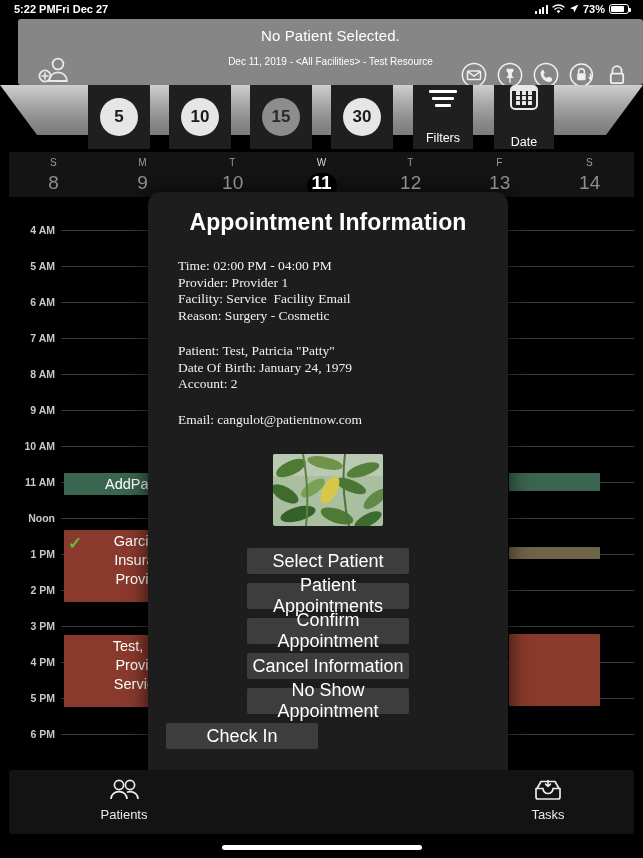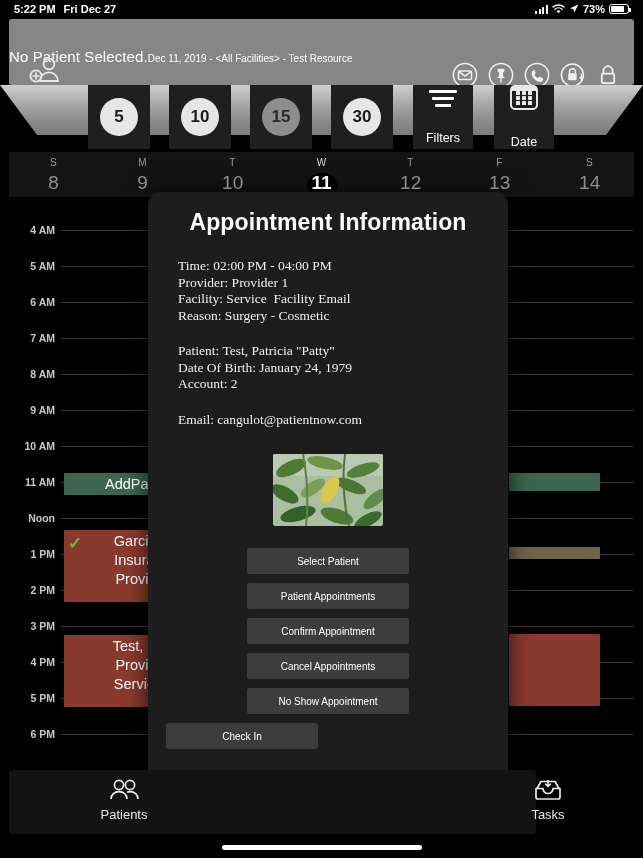--- a/index.html
+++ b/index.html
@@ -10,35 +10,35 @@
     -webkit-font-smoothing:antialiased;
   }
   #app{ position:relative; width:643px; height:858px; background:#000; }
 
   
   .statusbar{
     position:absolute; left:0; top:0; width:643px; height:18px;
     display:flex; align-items:center; justify-content:space-between;
     padding:0 14px; font-size:11px; color:#fff; font-weight:600;
   }
-  .sb-left{ display:flex; gap:8px; align-items:center; }
+  .sb-left{ display:flex; align-items:center; }
   .sb-right{ display:flex; gap:4px; align-items:center; }
   .sig{ display:flex; align-items:flex-end; gap:1.5px; height:9px; }
   .sig i{ width:2px; background:#fff; display:block; border-radius:.5px; }
   .sig i:nth-child(1){height:3px}.sig i:nth-child(2){height:5px}
   .sig i:nth-child(3){height:7px}.sig i:nth-child(4){height:9px}
   .batt{ width:20px;height:10px;border:1.2px solid #fff;border-radius:3px;position:relative;display:inline-block; }
   .batt::after{content:"";position:absolute;right:-3px;top:3px;width:1.6px;height:4px;background:#fff;border-radius:0 1px 1px 0;}
   .batt i{position:absolute;left:1.3px;top:1.3px;bottom:1.3px;width:70%;background:#fff;border-radius:1px;display:block;}
 
   
   .header{
-    position:absolute; left:9px; top:19px; width:625px; height:66px;
+    position:absolute; left:18px; top:19px; width:625px; height:66px;
     background:#868686; border-radius:3px;
-    display:flex; flex-direction:row; align-items:center;
+    display:flex; flex-direction:column; align-items:center;
   }
   .hdr-title{ font-size:15px; color:#fff; margin-top:8px; letter-spacing:.1px; }
   .hdr-sub{ font-size:10px; color:#fff; margin-top:12px; }
   .hdr-personicon{ position:absolute; left:20px; top:38px; width:34px; height:26px; }
   .hdr-icons{ position:absolute; right:14px; top:43px; display:flex; gap:10px; align-items:center; }
   .hdr-icons svg{ display:block; }
 
   
   .toolbar{
     position:absolute; left:0; top:85px; width:643px; height:64px; overflow:hidden;
@@ -104,27 +104,27 @@
   .m-block.gap{ margin-top:19px; }
   .m-block .ln{ white-space:pre; }
   .thumb{
     width:110px; height:72px; margin:26px auto 0; border-radius:2px; overflow:hidden;
     background:#2a2a2a; position:relative;
   }
   .thumb svg{ display:block; width:110px; height:72px; }
   .btns{ margin-top:22px; display:flex; flex-wrap:wrap; gap:9px 10px; justify-content:center; }
   .mbtn{
     width:162px; height:26px; background:#3d3d3d; border-radius:2px; border:0;
-    color:#fff; font-size:10px; font-family:"Liberation Sans", sans-serif;
+    color:#fff; font-size:18px; font-family:"Liberation Sans", sans-serif;
     display:flex; align-items:center; justify-content:center; cursor:pointer;
   }
 
   
   .tabbar{
-    position:absolute; left:9px; bottom:24px; width:527px; height:64px;
+    position:absolute; left:9px; bottom:24px; width:625px; height:64px;
     background:#131313; border-radius:3px;
   }
   .tab{ position:absolute; top:8px; width:90px; display:flex; flex-direction:column; align-items:center; gap:5px; }
   .tab .tl{ font-size:13px; color:#e8e8e8; }
   .home-ind{
     position:absolute; left:50%; bottom:8px; transform:translateX(-50%);
     width:200px; height:5px; border-radius:3px; background:#fff;
   }
 </style>
 </head>
@@ -367,21 +367,21 @@
         <ellipse cx="57" cy="36" rx="7" ry="15" fill="#d8c84a" transform="rotate(28 57 36)"></ellipse>
         <path d="M30 0c4 22 6 44 3 72" stroke="#5c8242" stroke-width="2" fill="none"></path>
         <path d="M72 0c-3 24-2 46 4 72" stroke="#4f7338" stroke-width="2" fill="none"></path>
       </svg>
     </div>
 
     <div class="btns">
       <button class="mbtn">Select Patient</button>
       <button class="mbtn">Patient Appointments</button>
       <button class="mbtn">Confirm Appointment</button>
-      <button class="mbtn">Cancel Appointments</button>
+      <button class="mbtn">Cancel Information</button>
       <button class="mbtn">No Show Appointment</button>
       <button class="mbtn" style="margin-right:172px">Check In</button>
     </div>
   </div>
 
   <div class="tabbar">
     <div class="tab" style="left:70px">
       <svg width="32" height="24" viewBox="0 0 32 24">
         <circle cx="11" cy="7" r="4.6" stroke="#ececec" stroke-width="1.7" fill="none"></circle>
         <circle cx="22" cy="7" r="4.6" stroke="#ececec" stroke-width="1.7" fill="none"></circle>

